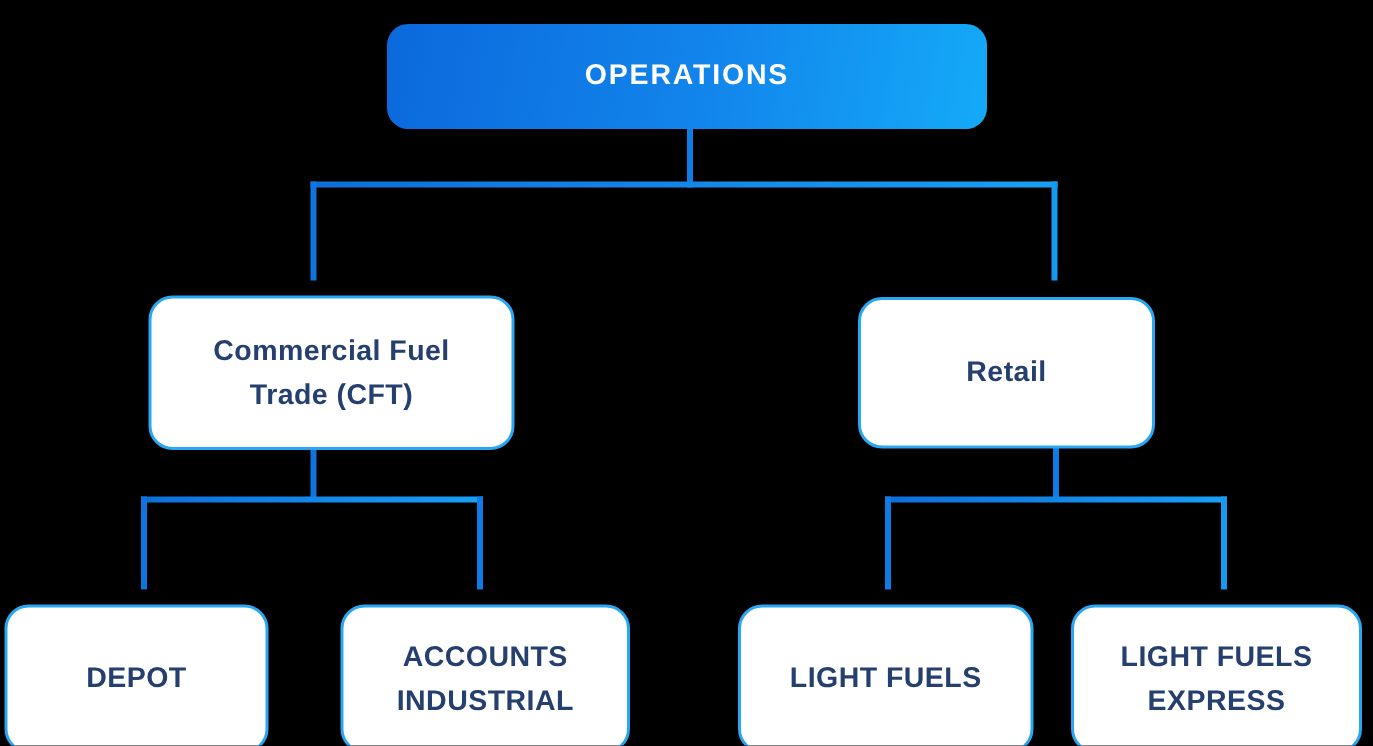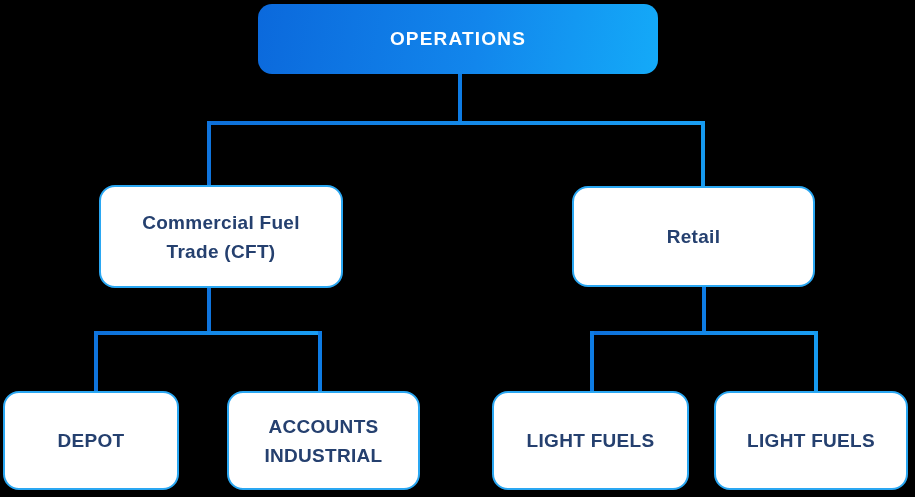--- a/index.html
+++ b/index.html
@@ -18,20 +18,21 @@
     background: #000000;
   }
   .node {
     position: absolute;
     display: flex;
     flex-direction: column;
     align-items: center;
     justify-content: center;
     text-align: right;
     box-sizing: border-box;
+    margin-top: 12px;
   }
   .root {
     left: 258px; top: 4px; width: 400px; height: 70px;
     border-radius: 14px;
     background: linear-gradient(100deg, #0b69dc 0%, #1286ec 55%, #14aaf8 100%);
     color: #ffffff;
     font-size: 19px;
     font-weight: bold;
     letter-spacing: 1.2px;
   }
@@ -39,21 +40,21 @@
     background: #ffffff;
     border: 2px solid #2aa7f2;
     border-radius: 16px;
     color: #25406f;
     font-weight: bold;
     font-size: 19px;
     line-height: 29px;
     letter-spacing: 0.3px;
   }
   .cft        { left: 99px;  top: 185px; width: 244px; height: 103px; }
-  .retail     { left: 572px; top: 186px; width: 243px; height: 101px; }
+  .retail     { left: 572px; top: 186px; width: 198px; height: 101px; }
   .depot      { left: 3px;   top: 391px; width: 176px; height: 99px; }
   .industrial { left: 227px; top: 391px; width: 193px; height: 99px; }
   .lf         { left: 492px; top: 391px; width: 197px; height: 99px; }
   .lfe        { left: 714px; top: 391px; width: 194px; height: 99px; }
 
   .line { position: absolute; background: #0e7ce4; }
   .h {
     height: 4px;
     background: linear-gradient(90deg, #0d6fd9 0%, #1a9ff3 100%);
   }
@@ -118,15 +119,16 @@
     <div>ACCOUNTS</div>
     <div>INDUSTRIAL</div>
   </div>
 
   <div class="node leaf lf">
     <div>LIGHT FUELS</div>
   </div>
 
   <div class="node leaf lfe">
     <div>LIGHT FUELS</div>
+    <div>EXPRESS</div>
   </div>
 
 </div>
 
 </body></html>

